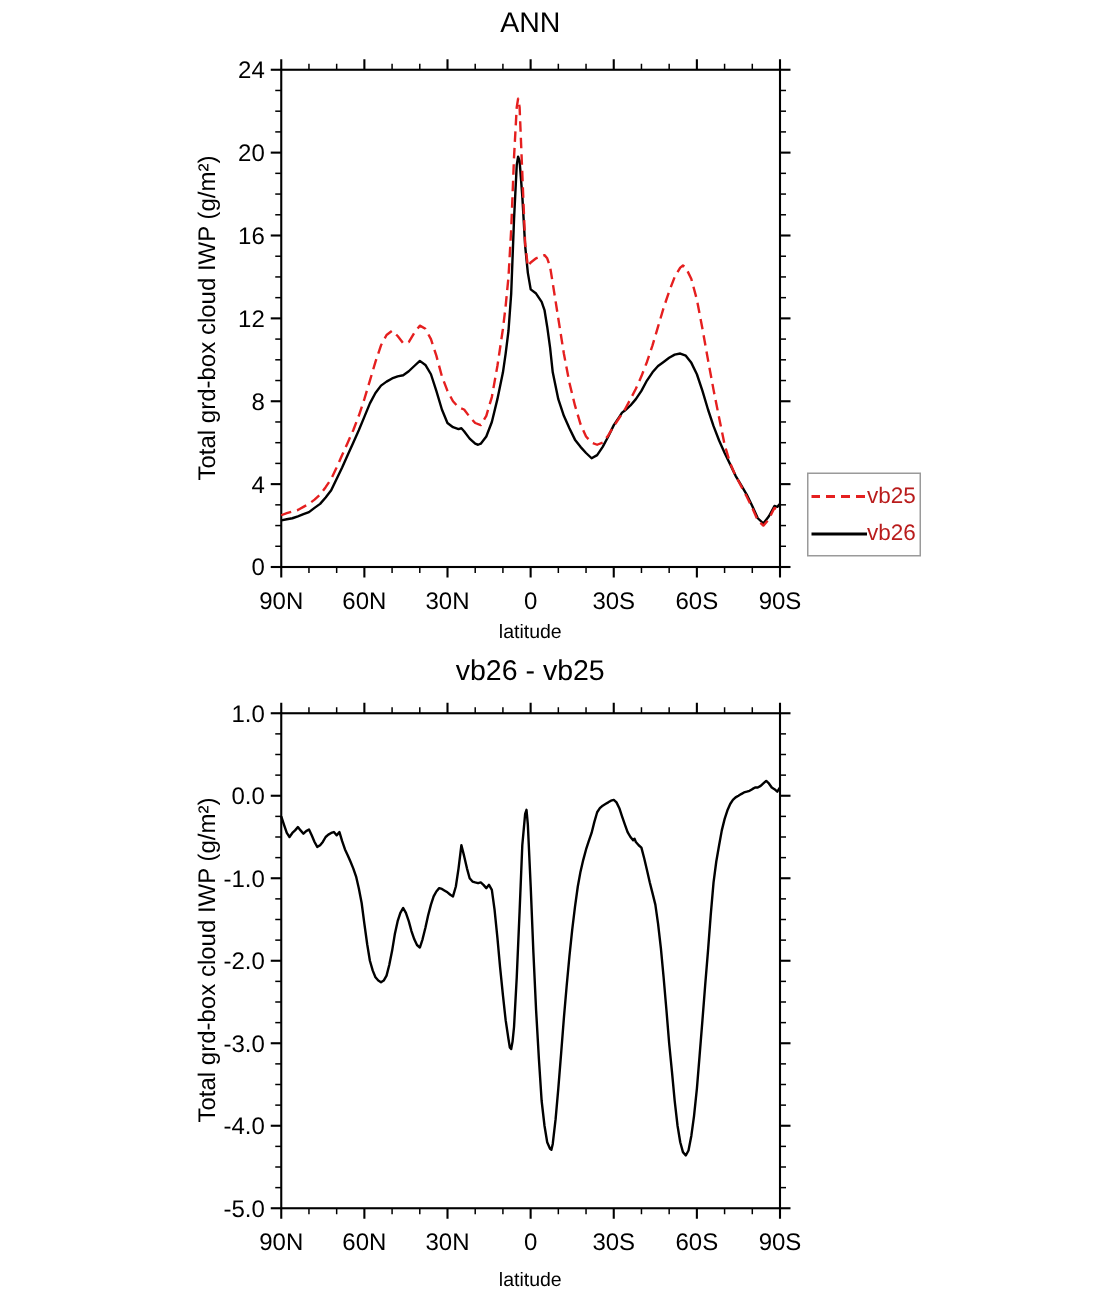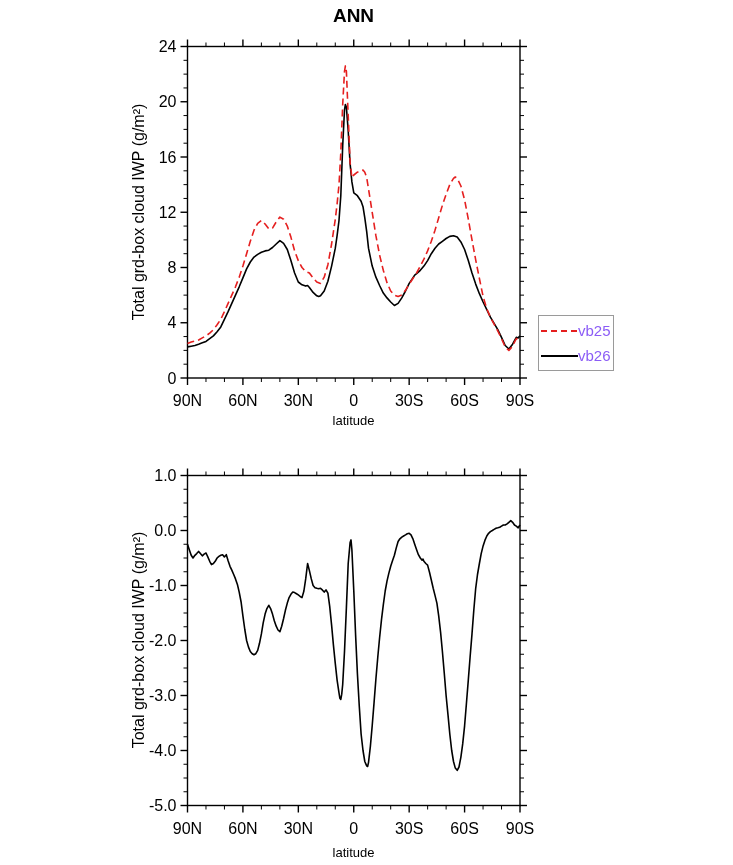--- a/index.html
+++ b/index.html
@@ -7,40 +7,40 @@
     position: relative;
     width: 733px;
     height: 865px;
     background: #ffffff;
     font-family: "Liberation Sans", sans-serif;
     overflow: hidden;
   }
   svg.plot-svg { position:absolute; left:0; top:0; }
   .chart-title {
     position:absolute; left:187px; width:333px; text-align:center;
-    font-size:19px; color:#000;font-weight:bold;
+    font-size:19px; color:#000;
   }
   .axis-xlabel {
     position:absolute; left:187px; width:333px; text-align:center;
     font-size:13px; color:#000;
   }
   .axis-ylabel {
     position:absolute; left:-31px; width:340px; height:20px; line-height:20px;
     text-align:center; font-size:16px; color:#000; white-space:nowrap;
     transform: rotate(-90deg);
   }
   .legend {
     position:absolute; left:538px; top:315px; width:76px; height:56px;
     border:1px solid #9a9a9a; background:#fff; box-sizing:border-box;
     display:flex; flex-direction:column; justify-content:space-around;
     padding:2px 2px;
   }
   .legend-row { display:flex; align-items:center; }
   .legend-sample { width:37px; height:2px; flex:0 0 auto; }
-  .legend-label { font-size:15px; color:#8b5cf6; white-space:nowrap; }
+  .legend-label { font-size:15px; color:#b91c1c; white-space:nowrap; }
 </style>
 </head>
 <body>
 
 <div class="figure">
 
   <svg id="fig-svg" class="plot-svg" width="733" height="865" viewBox="0 0 733 865">
       <g>
         <rect x="187.5" y="46.5" width="332.5" height="331.5" fill="none" stroke="#000000" stroke-width="1.4"></rect>
         <line x1="520" y1="378" x2="520" y2="385" stroke="#000000" stroke-width="1.4"></line>
@@ -255,20 +255,21 @@
         <polyline points="187.5,544.3 189.3,549.8 191.2,555.3 193.0,558.0 194.9,555.3 196.7,553.6 198.6,551.4 200.4,553.6 202.3,555.8 204.1,554.1 206.0,553.0 207.8,556.9 209.7,561.3 211.5,564.6 213.4,563.5 215.2,561.3 217.1,558.0 218.9,556.4 220.8,555.3 222.6,554.7 224.4,556.9 226.3,554.7 228.1,560.8 230.0,566.3 231.8,570.1 233.7,574.5 235.5,578.9 237.4,584.4 239.2,592.1 241.1,602.0 242.9,615.8 244.8,629.5 246.6,640.5 248.5,647.1 250.3,651.5 252.2,653.7 254.0,654.8 255.8,653.7 257.7,650.4 259.5,643.3 261.4,633.9 263.2,622.9 265.1,614.1 266.9,608.6 268.8,605.3 270.6,608.6 272.5,614.1 274.3,620.7 276.2,626.2 278.0,630.0 279.9,631.7 281.7,626.2 283.6,618.5 285.4,610.3 287.3,603.1 289.1,597.6 290.9,594.3 292.8,592.1 294.6,592.6 296.5,593.8 298.3,594.9 300.2,596.5 302.0,597.6 303.9,591.0 305.7,578.9 307.6,563.5 309.4,570.6 311.3,578.9 313.1,585.5 315.0,587.7 316.8,588.3 318.7,588.8 320.5,588.3 322.3,589.9 324.2,592.1 326.0,589.9 327.9,593.2 329.7,606.4 331.6,625.1 333.4,644.9 335.3,663.6 337.1,680.1 339.0,692.8 339.9,698.3 340.8,699.4 341.7,694.4 342.7,684.5 344.5,651.5 346.4,607.5 348.2,563.5 350.1,542.6 351.0,539.9 351.9,549.8 353.8,591.0 355.6,635.0 357.4,673.5 359.3,706.5 361.1,734.0 363.0,750.5 364.8,761.5 366.7,765.9 367.6,766.5 368.5,762.6 370.4,746.1 372.2,725.8 374.1,702.1 375.9,679.0 377.8,657.0 379.6,637.8 381.5,619.6 383.3,604.8 385.2,591.0 387.0,581.1 388.8,573.4 390.7,566.3 392.5,560.8 394.4,555.3 396.2,548.1 398.1,541.5 399.9,538.8 401.8,537.1 403.6,536.0 405.5,534.9 407.3,533.8 409.2,533.3 411.0,534.9 412.9,538.8 414.7,544.3 416.6,549.8 418.4,554.7 420.3,558.0 422.1,560.2 423.0,559.1 423.9,561.3 425.8,563.5 427.6,565.1 429.5,572.3 431.3,580.0 433.2,588.3 435.0,595.4 436.9,603.1 438.7,615.8 440.6,632.3 442.4,651.5 444.3,673.5 446.1,695.5 448.0,714.8 449.8,734.0 451.7,750.5 453.5,761.5 455.3,768.1 457.2,770.3 459.0,767.0 460.9,757.1 462.7,743.9 464.6,725.8 466.4,703.8 468.3,680.1 470.1,657.0 472.0,633.9 473.8,610.3 475.7,588.3 477.5,574.5 479.4,563.5 481.2,553.6 483.1,545.9 484.9,540.4 486.8,536.0 488.6,533.3 490.4,531.6 492.3,530.5 494.1,529.4 496.0,528.3 497.8,527.8 499.7,527.2 501.5,526.1 503.4,525.0 505.2,525.0 507.1,523.9 508.9,522.3 510.8,520.6 512.6,522.3 514.5,525.0 516.3,526.1 518.2,527.8 520.0,525.0" fill="none" stroke="#000000" stroke-width="1.6" stroke-linejoin="round" stroke-linecap="butt"></polyline>
       </g>
     </svg>
 
   <div class="chart-title" style="top:5px;">ANN</div>
 
   <div class="axis-ylabel" style="top:202px;">Total grd-box cloud IWP (g/m²)</div>
 
   <div class="axis-xlabel" style="top:413px;">latitude</div>
 
+  <div class="chart-title" style="top:437px;">vb26 - vb25</div>
 
   <div class="axis-ylabel" style="top:630px;">Total grd-box cloud IWP (g/m²)</div>
 
   <div class="axis-xlabel" style="top:845px;">latitude</div>
 
   <div class="legend">
     <div class="legend-row">
       <span class="legend-sample" id="sample-vb25" style="background: repeating-linear-gradient(90deg, rgb(229, 31, 31) 0px, rgb(229, 31, 31) 6px, transparent 6px, transparent 10px);"></span>
       <span class="legend-label">vb25</span>
     </div>

